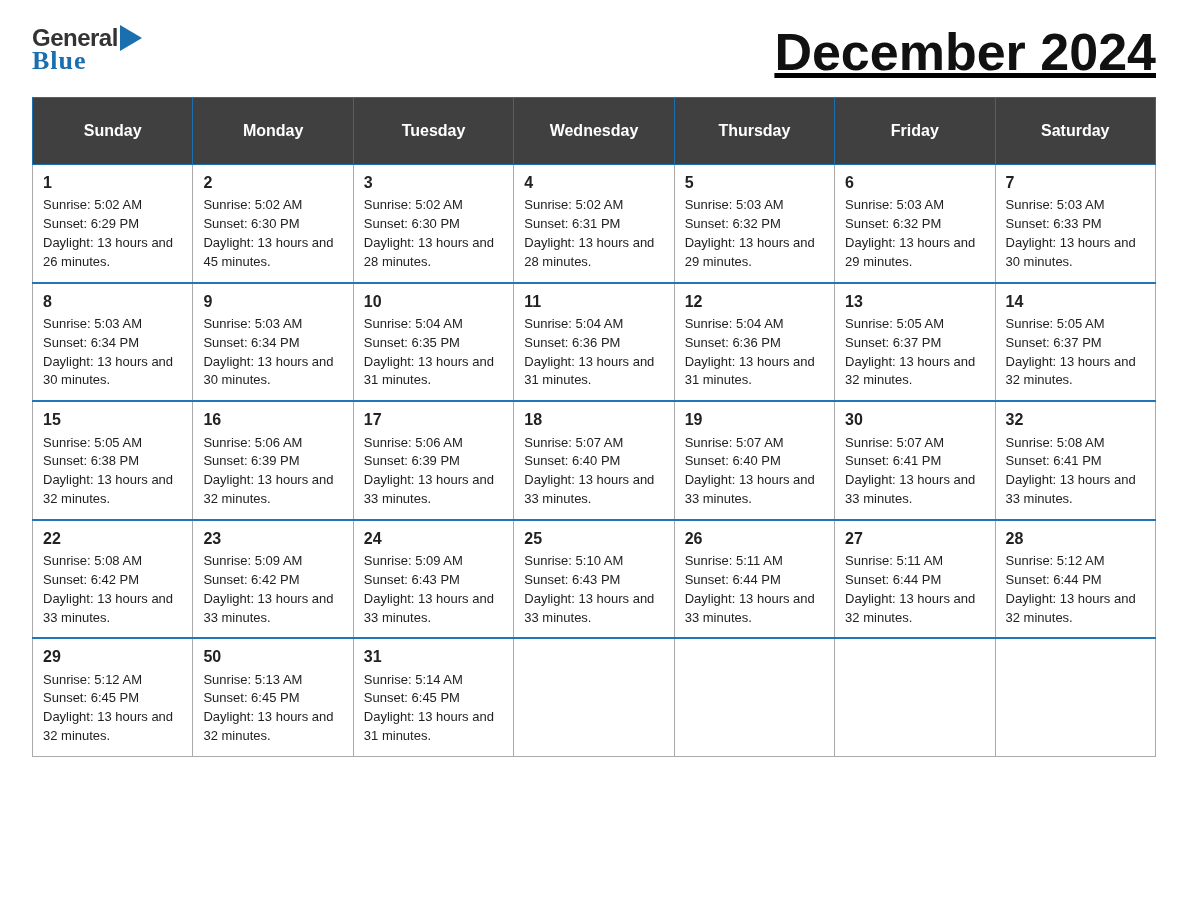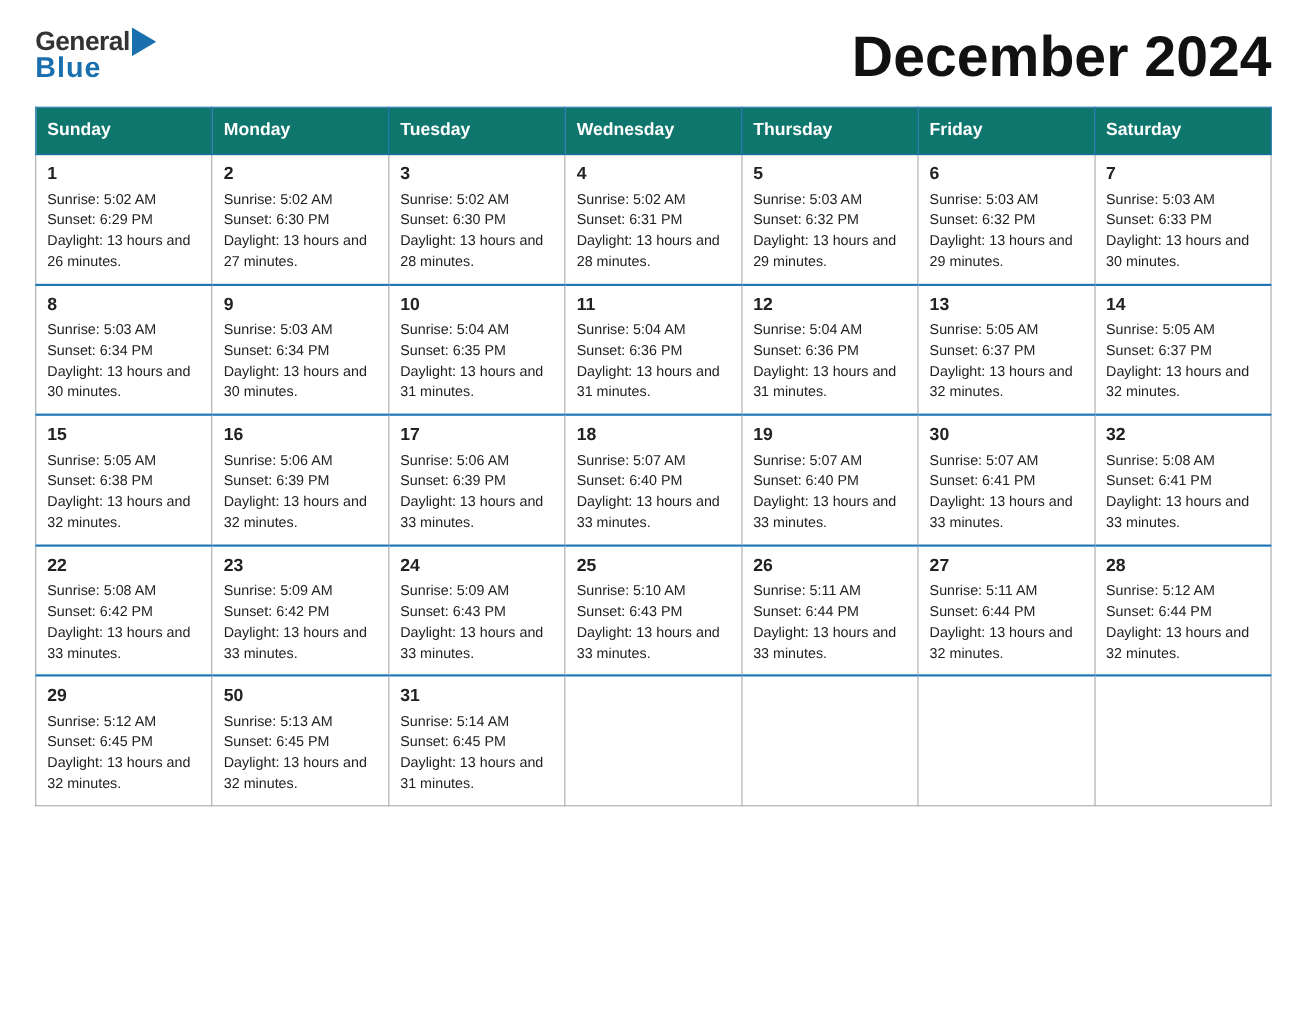--- a/index.html
+++ b/index.html
@@ -16,44 +16,45 @@
       justify-content: space-between;
       margin-bottom: 16px;
     }
     .logo-area {
       display: flex;
       flex-direction: column;
       align-items: flex-start;
     }
     .title-area {
       text-align: center;
+      text-decoration: underline;
     }
     .month-title {
       font-size: 52px;
       font-weight: bold;
       color: #111;
       line-height: 1.1;
     }
     .location-subtitle {
       font-size: 20px;
       color: #333;
       margin-top: 4px;
     }
     .calendar-table {
       width: 100%;
       border-collapse: collapse;
       border: 1px solid #999;
     }
     .calendar-table th {
-      background-color: #0f766e;
+      background-color: #404040;
       color: #fff;
       font-size: 16px;
       font-weight: bold;
-      padding: 12px 10px;
-      text-align: left;
+      padding: 24px 10px;
+      text-align: center;
       border: 1px solid #1a6faf;
     }
     .calendar-table td {
       vertical-align: top;
       padding: 6px 10px 10px 10px;
       border: 1px solid #aaa;
       font-size: 13px;
       color: #222;
       width: calc(100% / 7);
       min-height: 90px;
@@ -76,21 +77,21 @@
 <body>
 
 <div class="header-section">
   <div class="logo-area">
     <div style="display:flex; align-items:center; gap:2px;">
       <span style="font-size:24px; font-weight:bold; color:#333; letter-spacing:-0.5px;">General</span>
       <svg width="22" height="26" viewBox="0 0 22 26">
         <polygon points="0,0 22,13 0,26" fill="#1a6faf"></polygon>
       </svg>
     </div>
-    <div style="color:#1a6faf; font-size:26px; font-weight:bold; margin-top:-6px; letter-spacing:1px;">Blue</div>
+    <div style="color:#1a6faf; font-size:26px; font-weight:bold; margin-top:-6px; letter-spacing:1px;font-family:Liberation Serif, serif;">Blue</div>
   </div>
   <div class="title-area">
     <div class="month-title">December 2024</div>
   </div>
 </div>
 
 <table class="calendar-table">
   <thead>
     <tr>
       <th>Sunday</th>
@@ -107,21 +108,21 @@
         <td>
         <span class="day-number">1</span>
         <span>Sunrise: 5:02 AM</span><br>
         <span>Sunset: 6:29 PM</span><br>
         <span>Daylight: 13 hours and 26 minutes.</span>
       </td>
         <td>
         <span class="day-number">2</span>
         <span>Sunrise: 5:02 AM</span><br>
         <span>Sunset: 6:30 PM</span><br>
-        <span>Daylight: 13 hours and 27 minutes.</span>
+        <span>Daylight: 13 hours and 45 minutes.</span>
       </td>
         <td>
         <span class="day-number">3</span>
         <span>Sunrise: 5:02 AM</span><br>
         <span>Sunset: 6:30 PM</span><br>
         <span>Daylight: 13 hours and 28 minutes.</span>
       </td>
         <td>
         <span class="day-number">4</span>
         <span>Sunrise: 5:02 AM</span><br>

